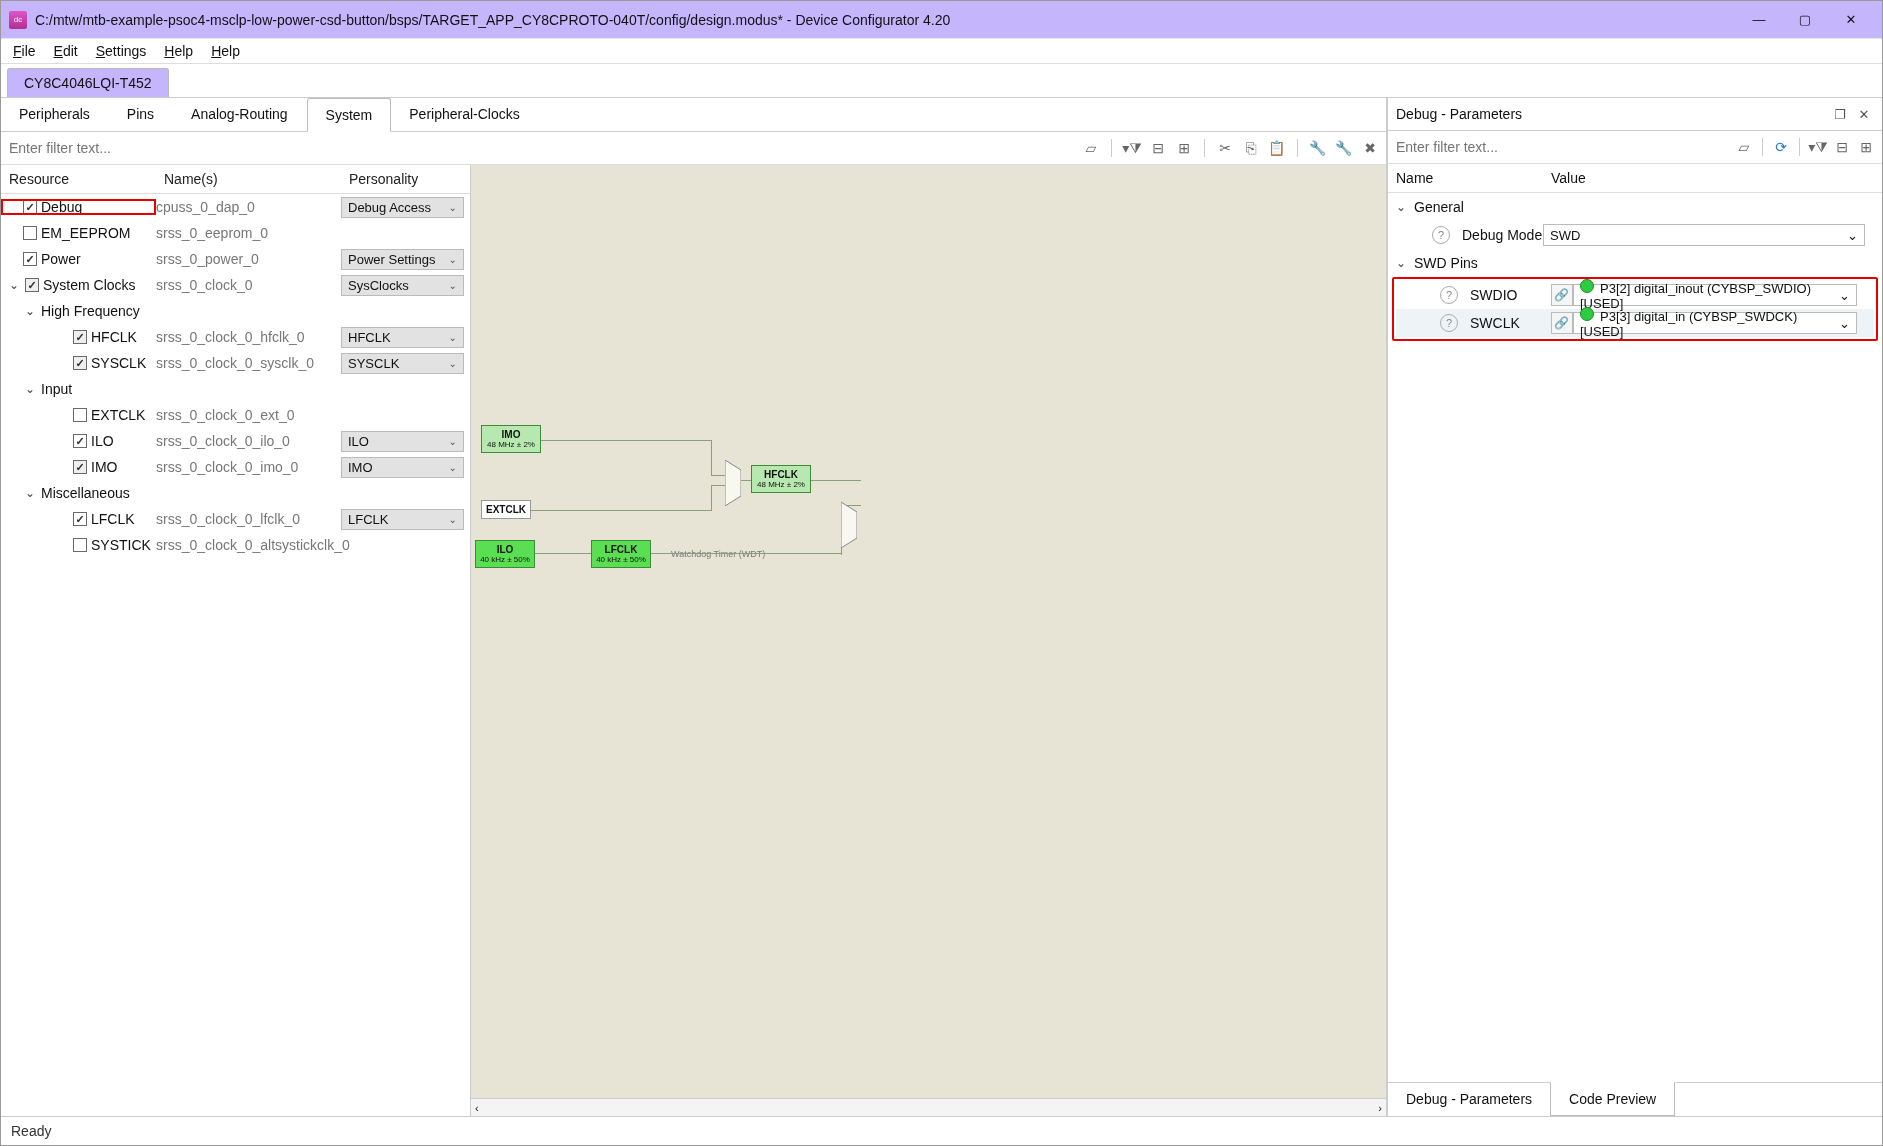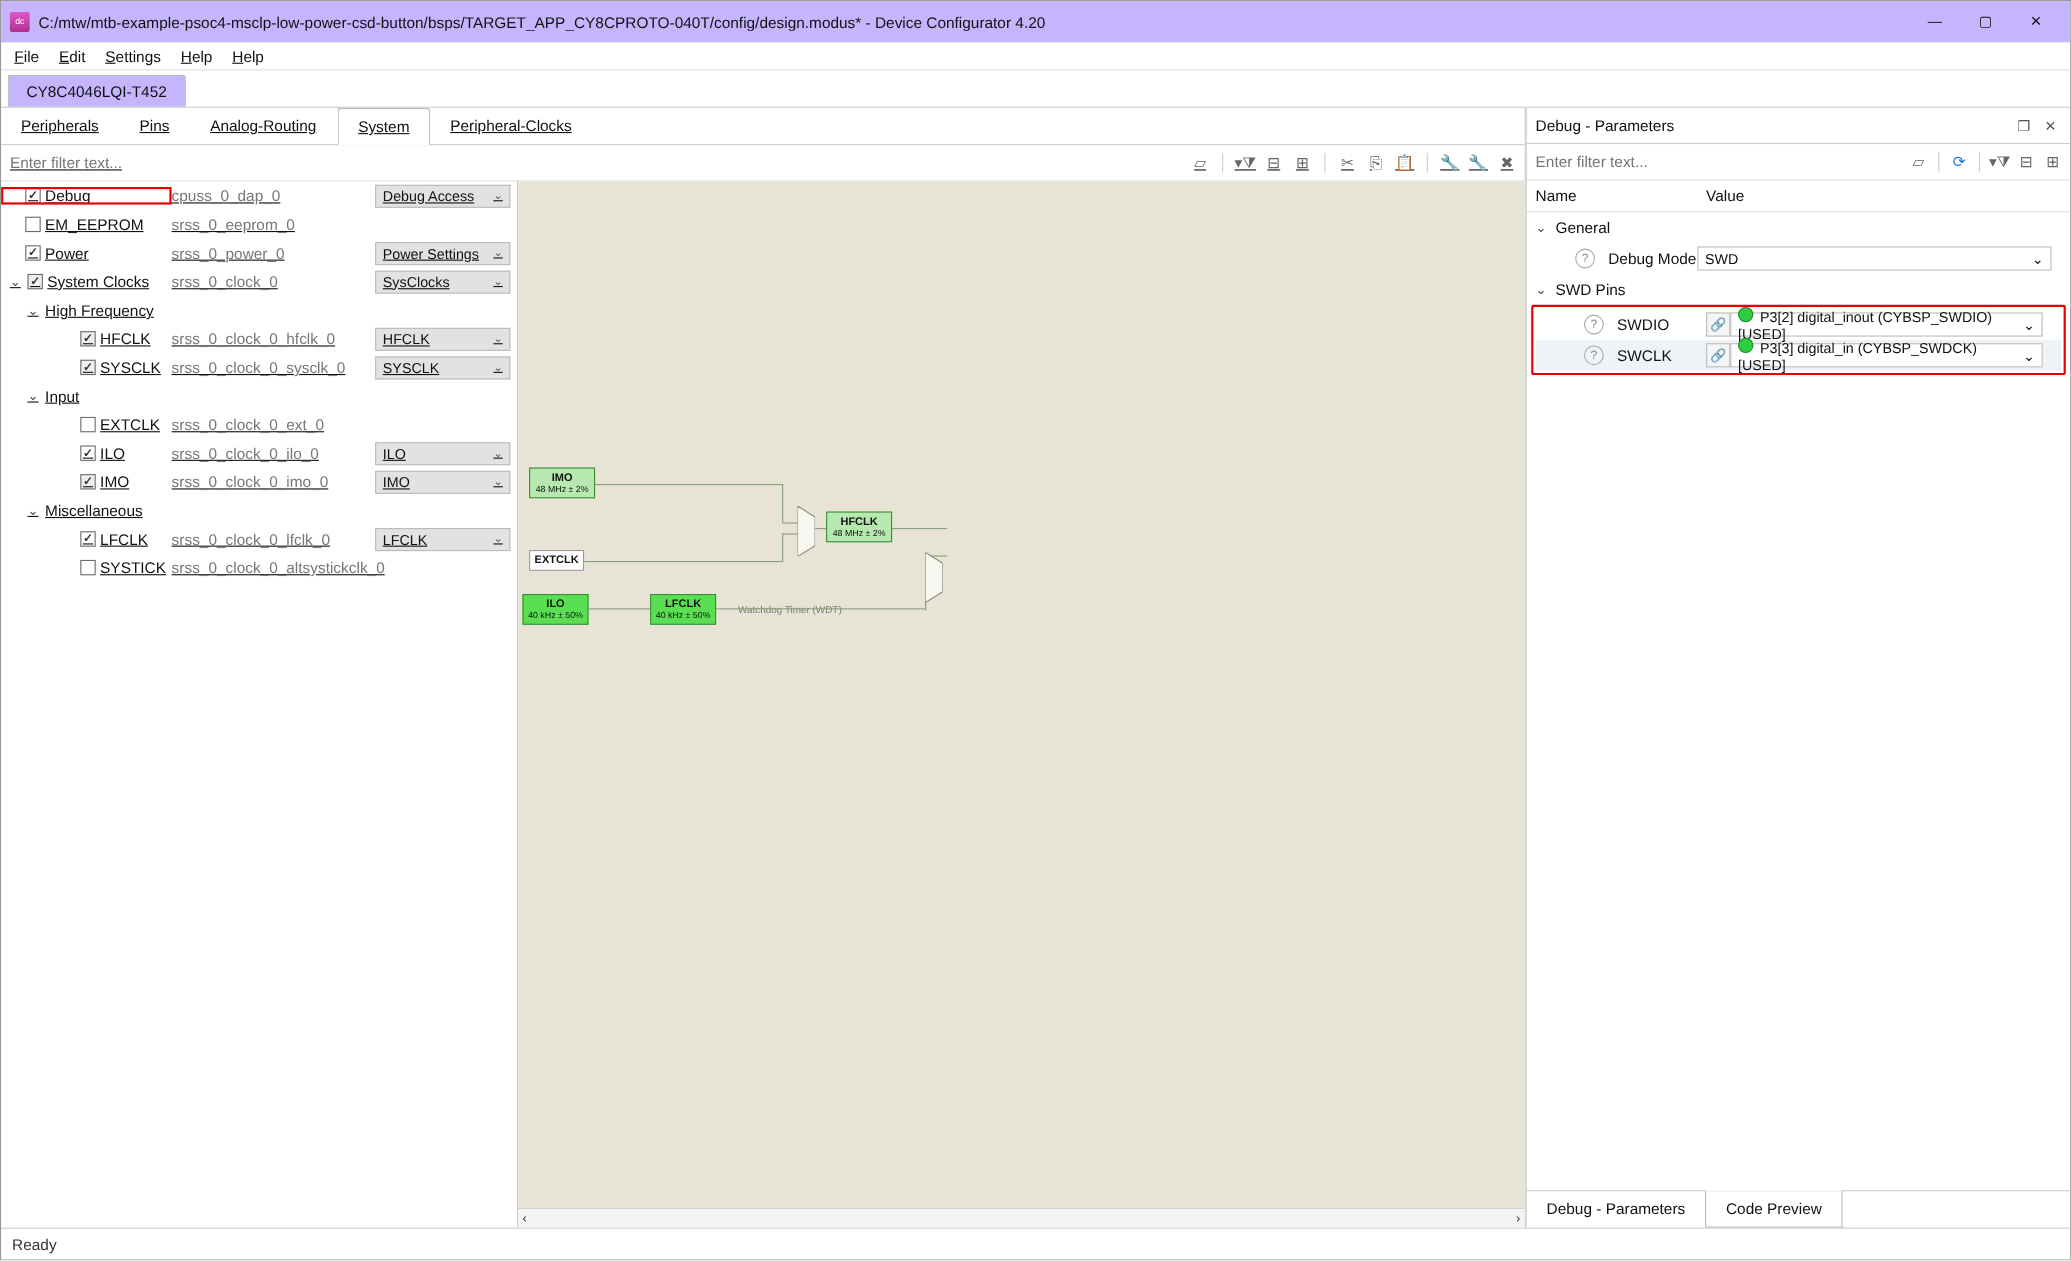--- a/index.html
+++ b/index.html
@@ -8,21 +8,21 @@
   .titlebar { display: flex; align-items: center; height: 38px; padding: 0 8px; background: #c4b5fd; border-bottom: 1px solid #e8e8e8; }
   .titlebar .app-icon { width: 18px; height: 18px; background: linear-gradient(#e055c8,#b03090); border-radius: 2px; margin-right: 8px; display:flex;align-items:center;justify-content:center;font-size:8px;color:#fff; }
   .titlebar .title { font-size: 14px; flex: 1; white-space: nowrap; overflow: hidden; text-overflow: ellipsis; }
   .win-controls { display: flex; }
   .win-btn { width: 46px; height: 30px; display: flex; align-items: center; justify-content: center; font-size: 13px; }
   .menubar { display: flex; gap: 18px; padding: 4px 12px; font-size: 14px; border-bottom: 1px solid #ddd; }
   .menubar span:first-letter { text-decoration: underline; }
   .device-tab-row { padding: 4px 6px 0 6px; }
   .device-tab { display:inline-block; padding: 6px 16px; border: 1px solid #bbb; border-bottom: none; border-radius: 3px 3px 0 0; font-size: 14px; background: #c4b5fd; }
   .body-row { flex: 1; display: flex; min-height: 0; border-top:1px solid #ccc; }
-  .left-pane { flex: 1; display: flex; flex-direction: column; min-width: 0; border-right: 1px solid #ccc; text-decoration: underline; }
+  .left-pane { flex: 1; display: flex; flex-direction: column; min-width: 0; border-right: 1px solid #ccc; }
   .tabs { display: flex; border-bottom: 1px solid #ccc; font-size: 14px; }
   .tab { padding: 8px 18px; cursor: pointer; border-right:1px solid transparent; }
   .tab.active { background:#fff; border:1px solid #bbb; border-bottom:1px solid #fff; margin-bottom:-1px; border-radius:3px 3px 0 0; font-weight:500; }
   .filter-row { display:flex; align-items:center; padding:4px 6px; gap:6px; border-bottom:1px solid #ddd; }
   .filter-input { flex:1; border:none; outline:none; font-size:14px; color:#888; padding:4px 2px; }
   .tool-icon { width:20px; height:20px; display:inline-flex; align-items:center; justify-content:center; color:#666; font-size:14px; }
   .content-split { flex:1; display:flex; min-height:0; }
   .tree-pane { width: 470px; border-right:1px solid #ccc; overflow:auto; }
   .headers { display:flex; font-size:14px; color:#222; border-bottom:1px solid #ddd; }
   .headers div { padding:6px 8px; }
@@ -132,20 +132,25 @@
         <span class="tool-icon">📋</span>
         <span class="sep"></span>
         <span class="tool-icon">🔧</span>
         <span class="tool-icon">🔧</span>
         <span class="tool-icon">✖</span>
       </div>
 
       <div class="content-split">
 
         <div class="tree-pane">
+          <div class="headers">
+            <div class="hcol-res">Resource</div>
+            <div class="hcol-name">Name(s)</div>
+            <div class="hcol-pers">Personality</div>
+          </div>
           <div class="tree">
             <div class="row">
               <div class="col-res indent1 highlight-red">
                 <span class="chk on"></span>
                 <span>Debug</span>
               </div>
               <div class="col-name">cpuss_0_dap_0</div>
               <div class="col-pers">
                   <div class="pers-box">
                     <span>Debug Access</span>

